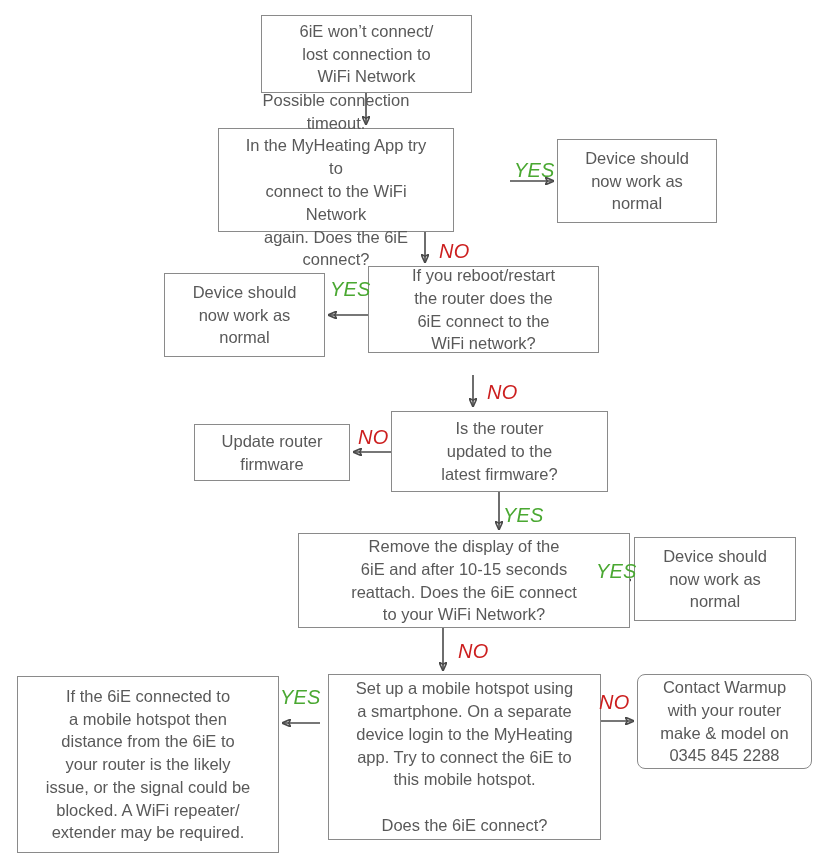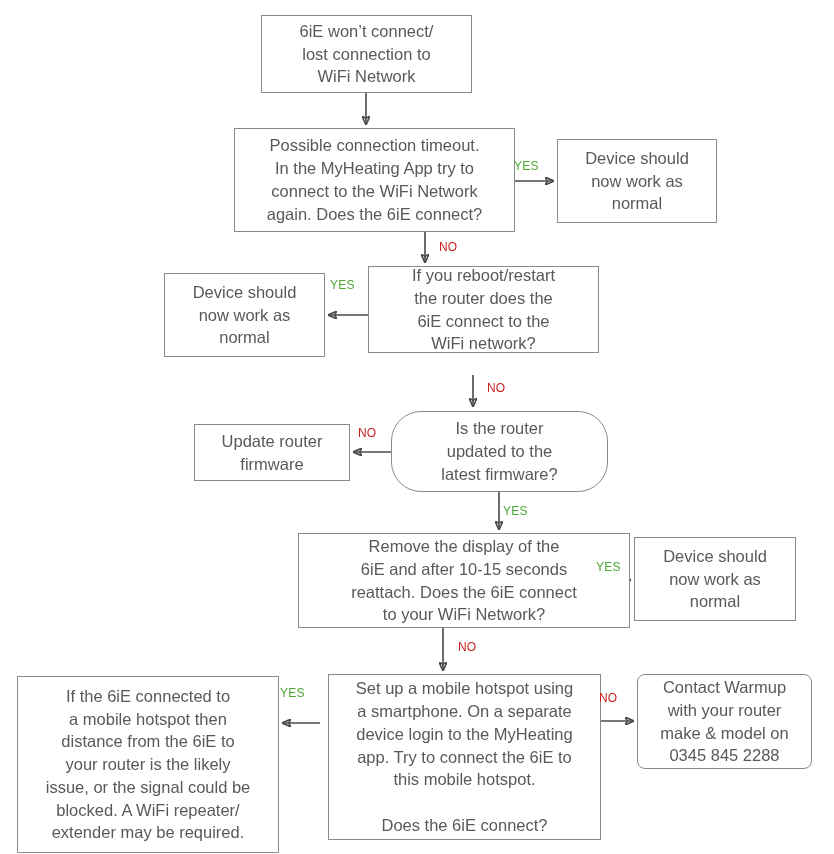--- a/index.html
+++ b/index.html
@@ -25,25 +25,26 @@
     line-height: 1.38;
     text-align: center;
     display: flex;
     align-items: center;
     justify-content: center;
     padding: 3px 22px;
     white-space: pre-line;
   }
   .edge-label {
     position: absolute;
-    font-size: 12px;
+    font-size: 20px;
     font-weight: 400;
     letter-spacing: 0.2px;
     line-height: 1;
     white-space: nowrap;
+    font-style: italic;
   }
   .edge-label.yes { color: #4aa832; }
   .edge-label.no  { color: #cc1f1f; }
   svg.connectors {
     position: absolute;
     left: 0;
     top: 0;
     width: 834px;
     height: 854px;
     pointer-events: none;
@@ -86,35 +87,35 @@
     <line x1="443" y1="628" x2="443" y2="670" marker-end="url(#arrow)"></line>
 
     <line x1="320" y1="723" x2="283" y2="723" marker-end="url(#arrow)"></line>
 
     <line x1="593" y1="721" x2="633" y2="721" marker-end="url(#arrow)"></line>
   </svg>
 
   <div class="node" style="left:261px;top:15px;width:211px;height:78px;">6iE won’t connect/
 lost connection to
 WiFi Network</div>
-  <div class="node" style="left:234px;top:128px;width:281px;height:104px;">Possible connection timeout.
+  <div class="node" style="left:218px;top:128px;width:236px;height:104px;">Possible connection timeout.
 In the MyHeating App try to
 connect to the WiFi Network
 again. Does the 6iE connect?</div>
   <div class="node" style="left:557px;top:139px;width:160px;height:84px;">Device should
 now work as
 normal</div>
   <div class="node" style="left:368px;top:266px;width:231px;height:87px;">If you reboot/restart
 the router does the
 6iE connect to the
 WiFi network?</div>
   <div class="node" style="left:164px;top:273px;width:161px;height:84px;">Device should
 now work as
 normal</div>
-  <div class="node" style="left:391px;top:411px;width:217px;height:81px;border-radius:30px;">Is the router
+  <div class="node" style="left:391px;top:411px;width:217px;height:81px;">Is the router
 updated to the
 latest firmware?</div>
   <div class="node" style="left:194px;top:424px;width:156px;height:57px;">Update router
 firmware</div>
   <div class="node" style="left:298px;top:533px;width:332px;height:95px;">Remove the display of the
 6iE and after 10-15 seconds
 reattach. Does the 6iE connect
 to your WiFi Network?</div>
   <div class="node" style="left:634px;top:537px;width:162px;height:84px;">Device should
 now work as

